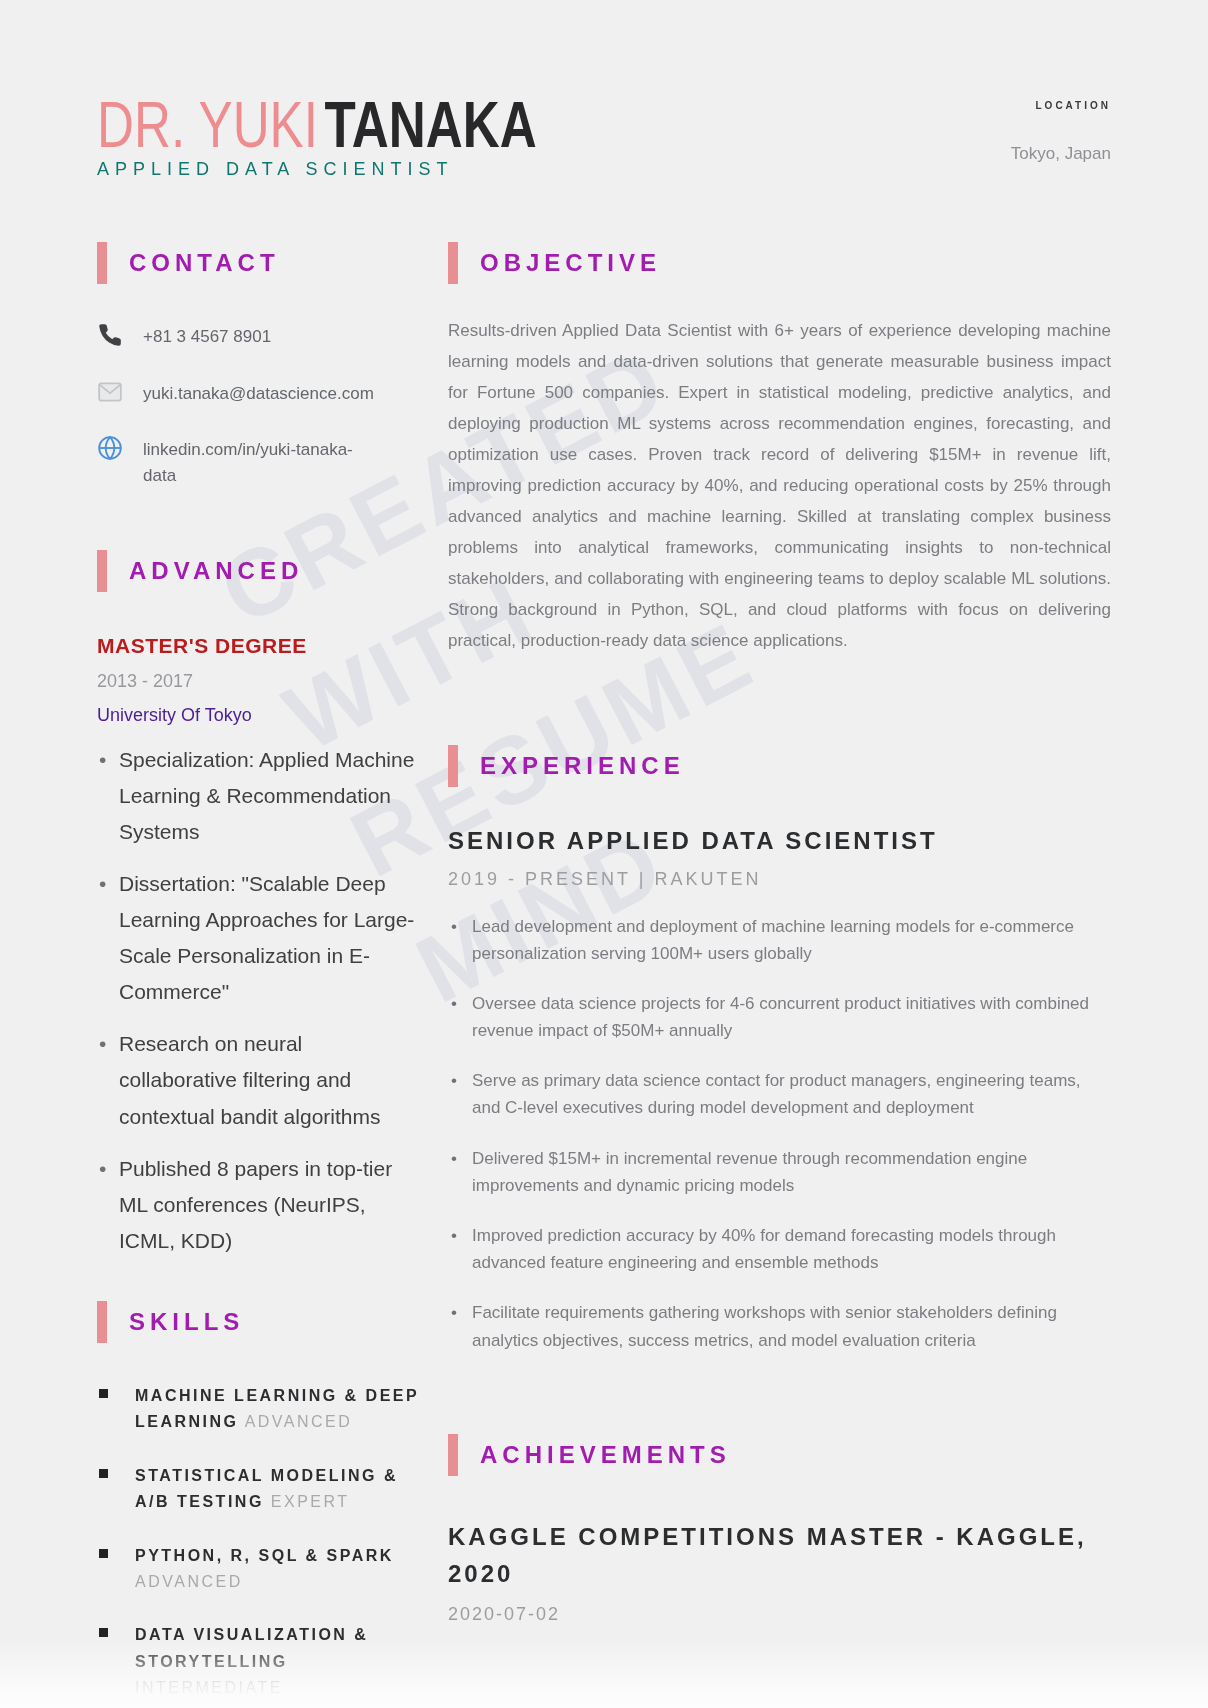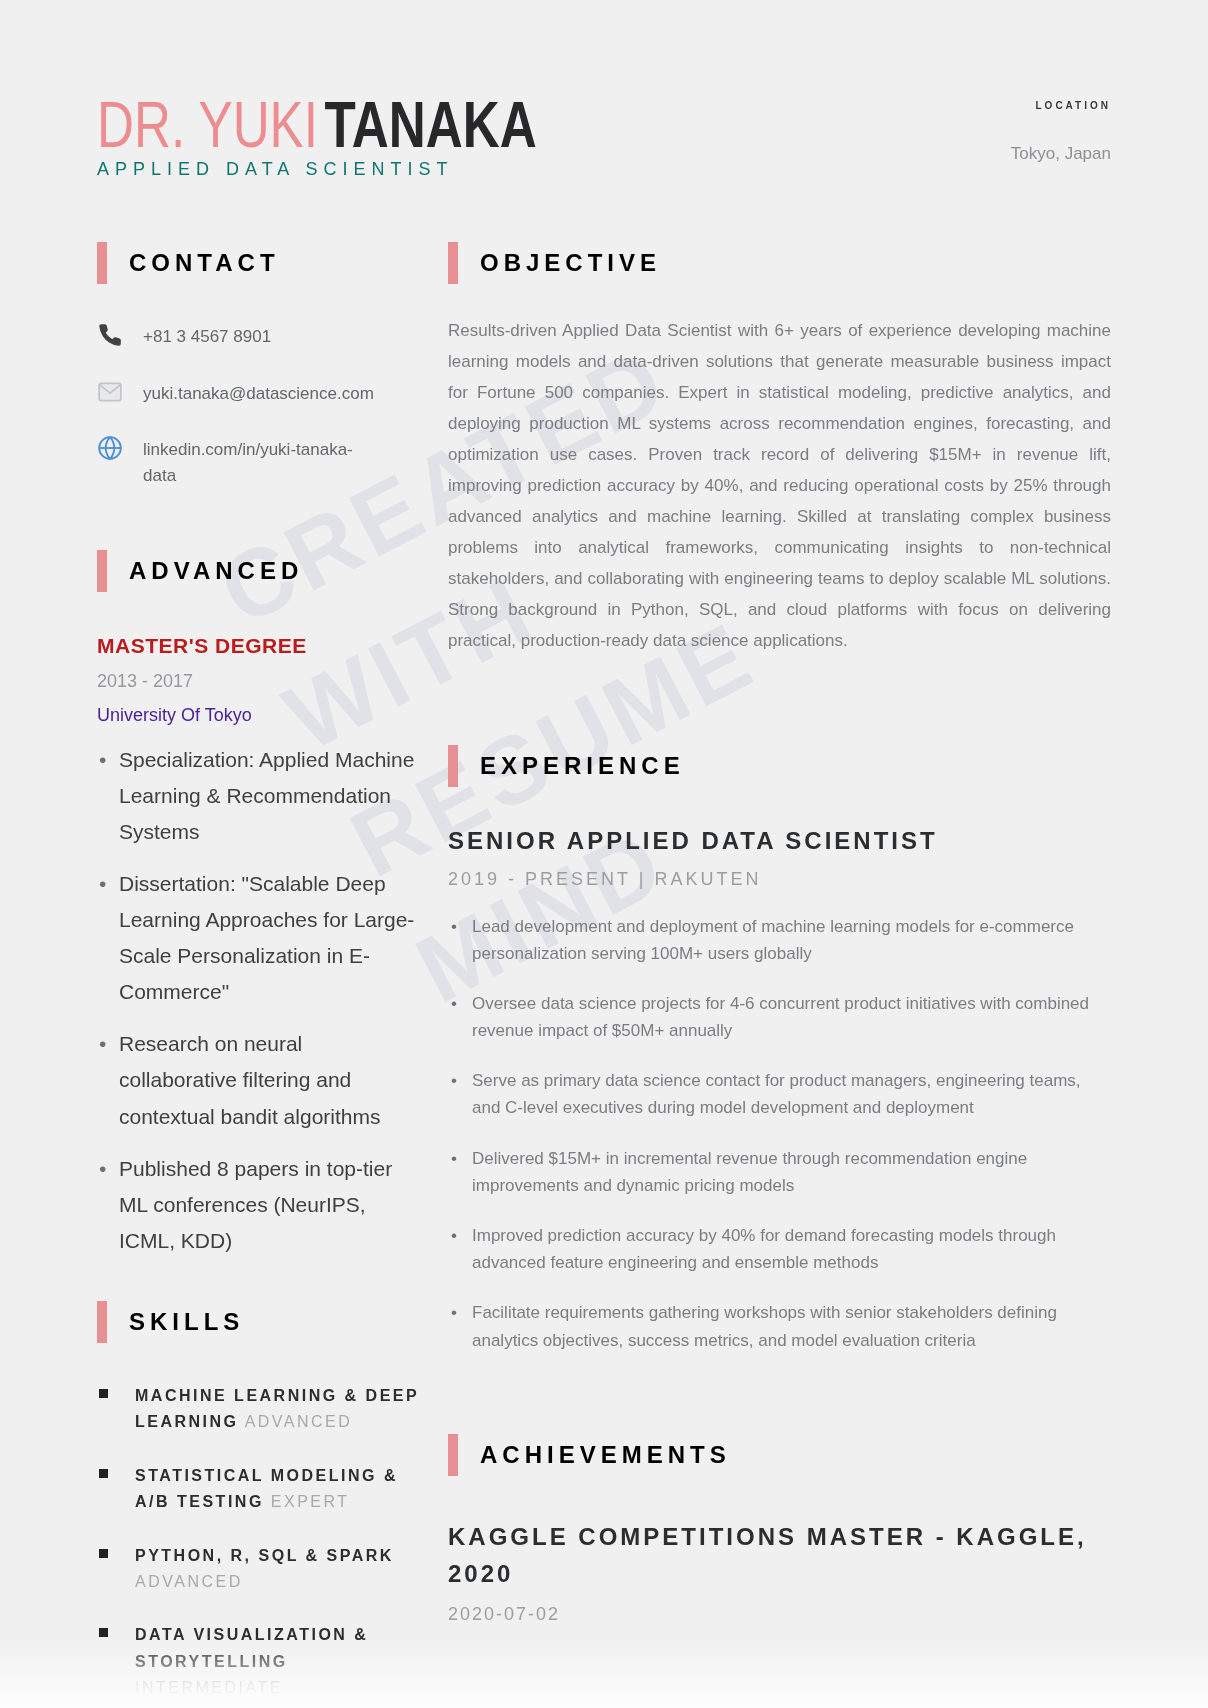--- a/index.html
+++ b/index.html
@@ -37,21 +37,21 @@
   .loc-label{font-size:10px;font-weight:700;letter-spacing:3px;color:#38393b;}
   .loc-value{margin-top:33px;font-size:17px;color:#8e9093;}
   
   .cols{display:flex;margin-top:62px;}
   .col-left{width:323px;flex:0 0 323px;}
   .col-right{flex:1;margin-left:28px;}
   
   .sec-head{display:flex;align-items:center;}
   .sec-bar{width:10px;height:42px;background:#e88f94;flex:0 0 10px;}
   .sec-title{
-    margin-left:22px;font-size:24px;font-weight:700;letter-spacing:5px;color:#000000;
+    margin-left:22px;font-size:24px;font-weight:700;letter-spacing:5px;color:#a21caf;
   }
   
   .contact-items{margin-top:40px;}
   .c-item{display:flex;align-items:flex-start;margin-bottom:30px;}
   .c-icon{width:26px;height:26px;flex:0 0 26px;margin-top:-2px;}
   .c-text{margin-left:20px;font-size:17px;color:#63666a;line-height:1.55;width:240px;overflow-wrap:break-word;}
   
   .edu{margin-top:60px;}
   .edu-degree{margin-top:42px;font-size:21px;font-weight:800;color:#b91c1c;letter-spacing:0.5px;}
   .edu-period{margin-top:13px;font-size:18px;color:#96989b;}

